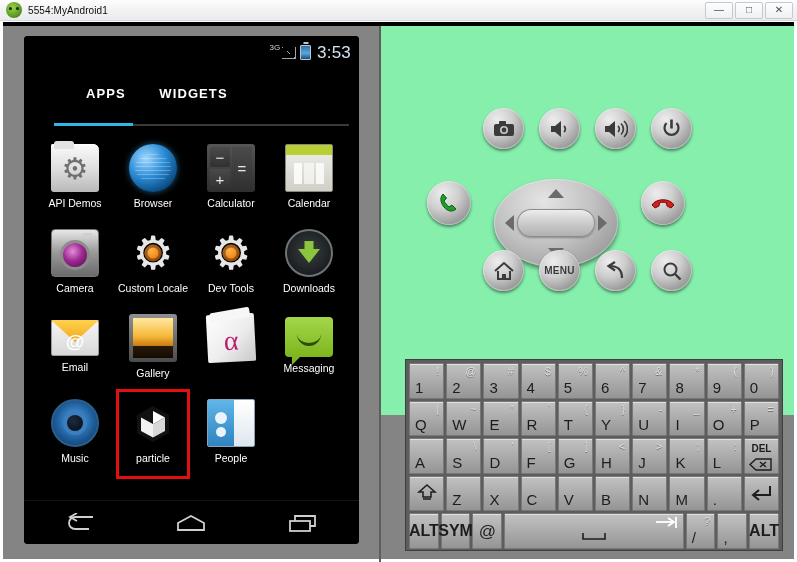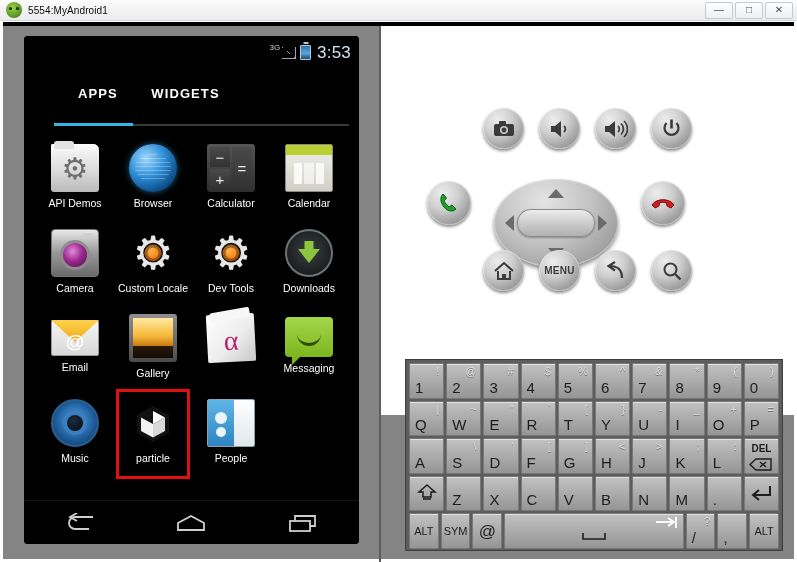--- a/index.html
+++ b/index.html
@@ -102,21 +102,21 @@
   }
   #sb-battery::before {
     content:""; position:absolute; left:50%; top:-3.2px; transform:translateX(-50%);
     width:5px; height:2px; background:#b9c6d2;
   }
   #sb-clock {
     font-size: 17px; color: #d2e2ef; letter-spacing: .2px; line-height: 1;
   }
 
   #tabs {
-    position: absolute; left: 8px; top: 32px; width: 335px; height: 50px;
+    position: absolute; left: 16px; top: 32px; width: 335px; height: 50px;
     display: flex; align-items: center;
   }
   .tab {
     font-size: 13px; font-weight: bold; color: #ffffff;
     letter-spacing: 1.1px; text-align: center;
     height: 100%; display: flex; align-items: center; justify-content: center;
   }
   #tab-apps { width: 80px; margin-left: 26px; }
   #tab-widgets { width: 95px; }
   #tab-underline-track {
@@ -335,21 +335,21 @@
     position: absolute; left: 0; bottom: 0; width: 335px; height: 44px;
     background: #000000; display: flex; align-items: center; justify-content: space-around;
     border-top: 1px solid #141414;
   }
   .navbtn { width: 56px; height: 32px; position: relative; }
   .navbtn svg { position:absolute; left:50%; top:50%; transform:translate(-50%,-50%); }
 
   
   #controls {
     position: absolute; left: 378px; top: 0; width: 413px; height: 389px;
-    background: #ffffff;
+    background: #86efac;
   }
   .rbtn {
     position: absolute; border-radius: 50%;
     background: radial-gradient(circle at 35% 28%, #ededed 0%, #cfcfcf 38%, #9e9e9e 72%, #787878 100%);
     box-shadow: 0 2px 3px rgba(0,0,0,.45), inset 0 0 0 1px rgba(255,255,255,.35);
     display: flex; align-items: center; justify-content: center;
   }
   .rbtn svg, .rbtn span { display:block; }
   .rbtn-label { font-size: 10px; font-weight: bold; color: #3b3b3b; letter-spacing: .3px; }
 
@@ -395,21 +395,21 @@
     position: absolute; left: 5px; bottom: 3px;
     font-size: 15px; color: #1d1d1d; line-height: 1;
   }
   .key .sup {
     position: absolute; right: 4px; top: 2px;
     font-size: 11px; color: #dcdcdc; line-height: 1;
     text-shadow: 0 1px 0 rgba(0,0,0,.35);
   }
   .key .ctr {
     position: absolute; left: 50%; top: 50%; transform: translate(-50%,-50%);
-    font-size: 11px; font-weight: normal; color: #1d1d1d; line-height: 1;
+    font-size: 16px; font-weight: bold; color: #1d1d1d; line-height: 1;
   }
   .key .ctr-sym { font-size: 17px; font-weight: normal; }
   .key.space { flex: 6.4 1 0; }
   .key svg { position: absolute; }
 </style>
 </head>
 <body>
 
 <div id="window">
 

